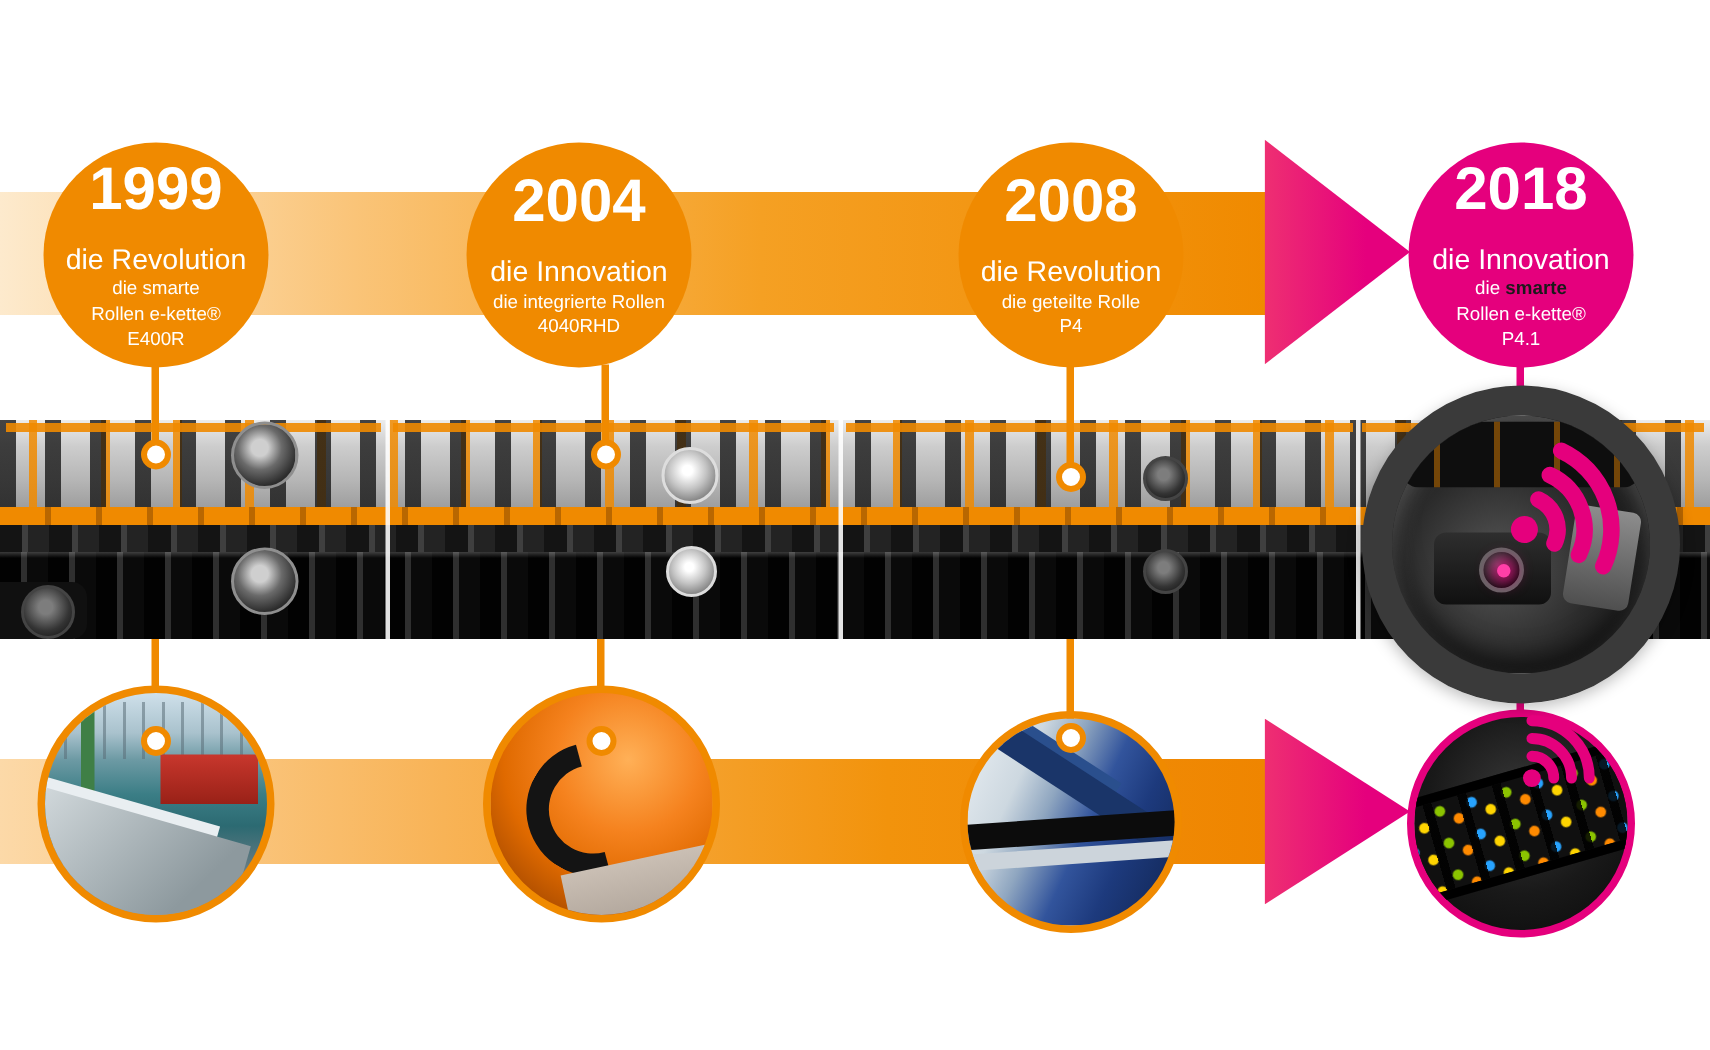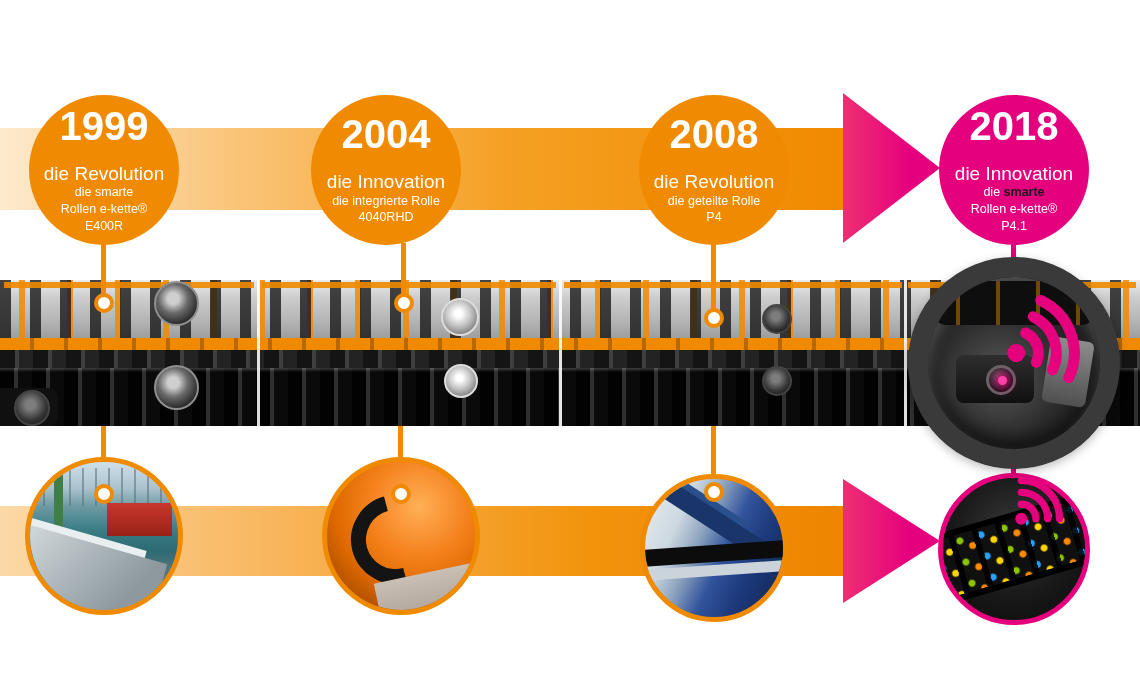--- a/index.html
+++ b/index.html
@@ -182,21 +182,21 @@
   <div class="abs milestone" style="left:29px;top:95px;">
     <div class="year">1999</div>
     <div class="title">die Revolution</div>
     <div class="sub">die smarte</div>
     <div class="sub">Rollen e-kette®</div>
     <div class="sub">E400R</div>
   </div>
   <div class="abs milestone" style="left:311px;top:95px;">
     <div class="year">2004</div>
     <div class="title">die Innovation</div>
-    <div class="sub">die integrierte Rolle</div>
+    <div class="sub">die integrierte Rollen</div>
     <div class="sub">4040RHD</div>
   </div>
   <div class="abs milestone" style="left:639px;top:95px;text-align:center;">
     <div class="year">2008</div>
     <div class="title">die Revolution</div>
     <div class="sub">die geteilte Rolle</div>
     <div class="sub">P4</div>
   </div>
   <div class="abs milestone magenta" style="left:939px;top:95px;">
     <div class="year">2018</div>

